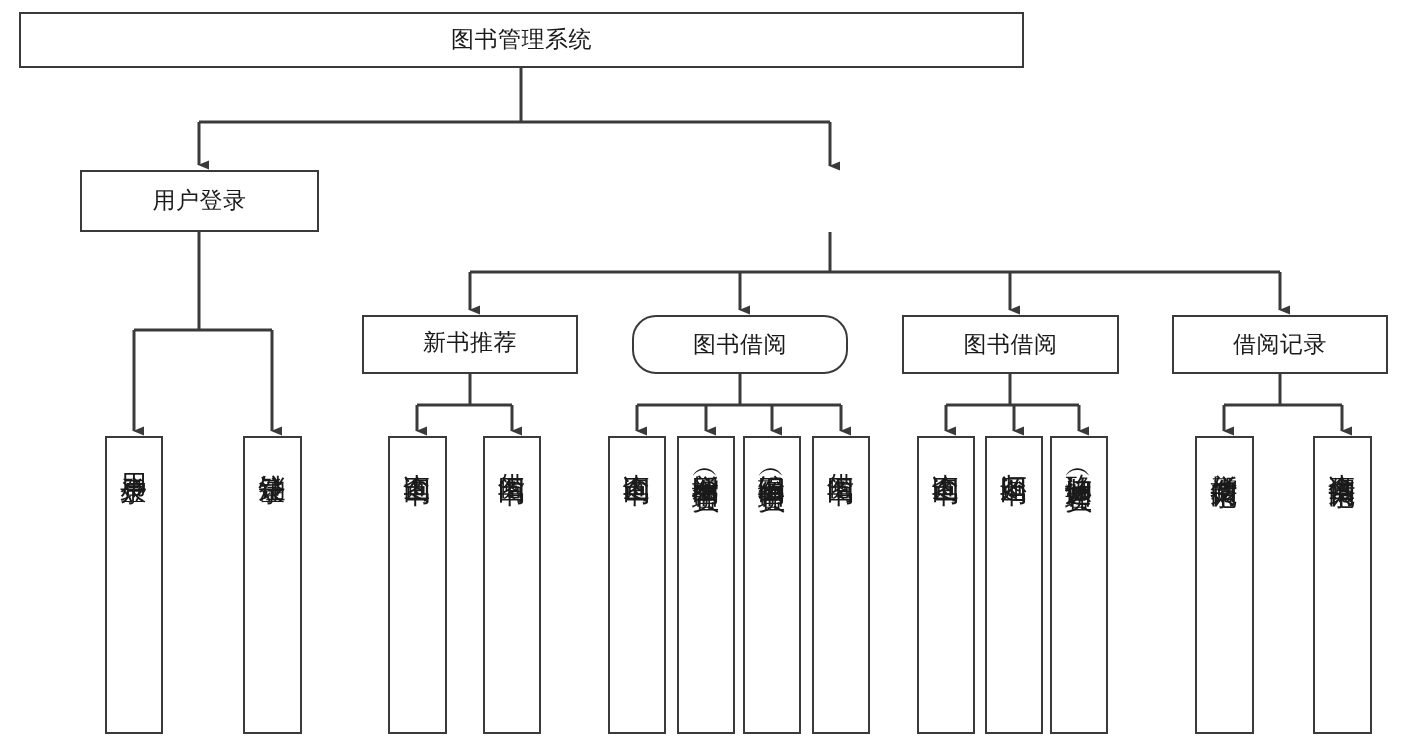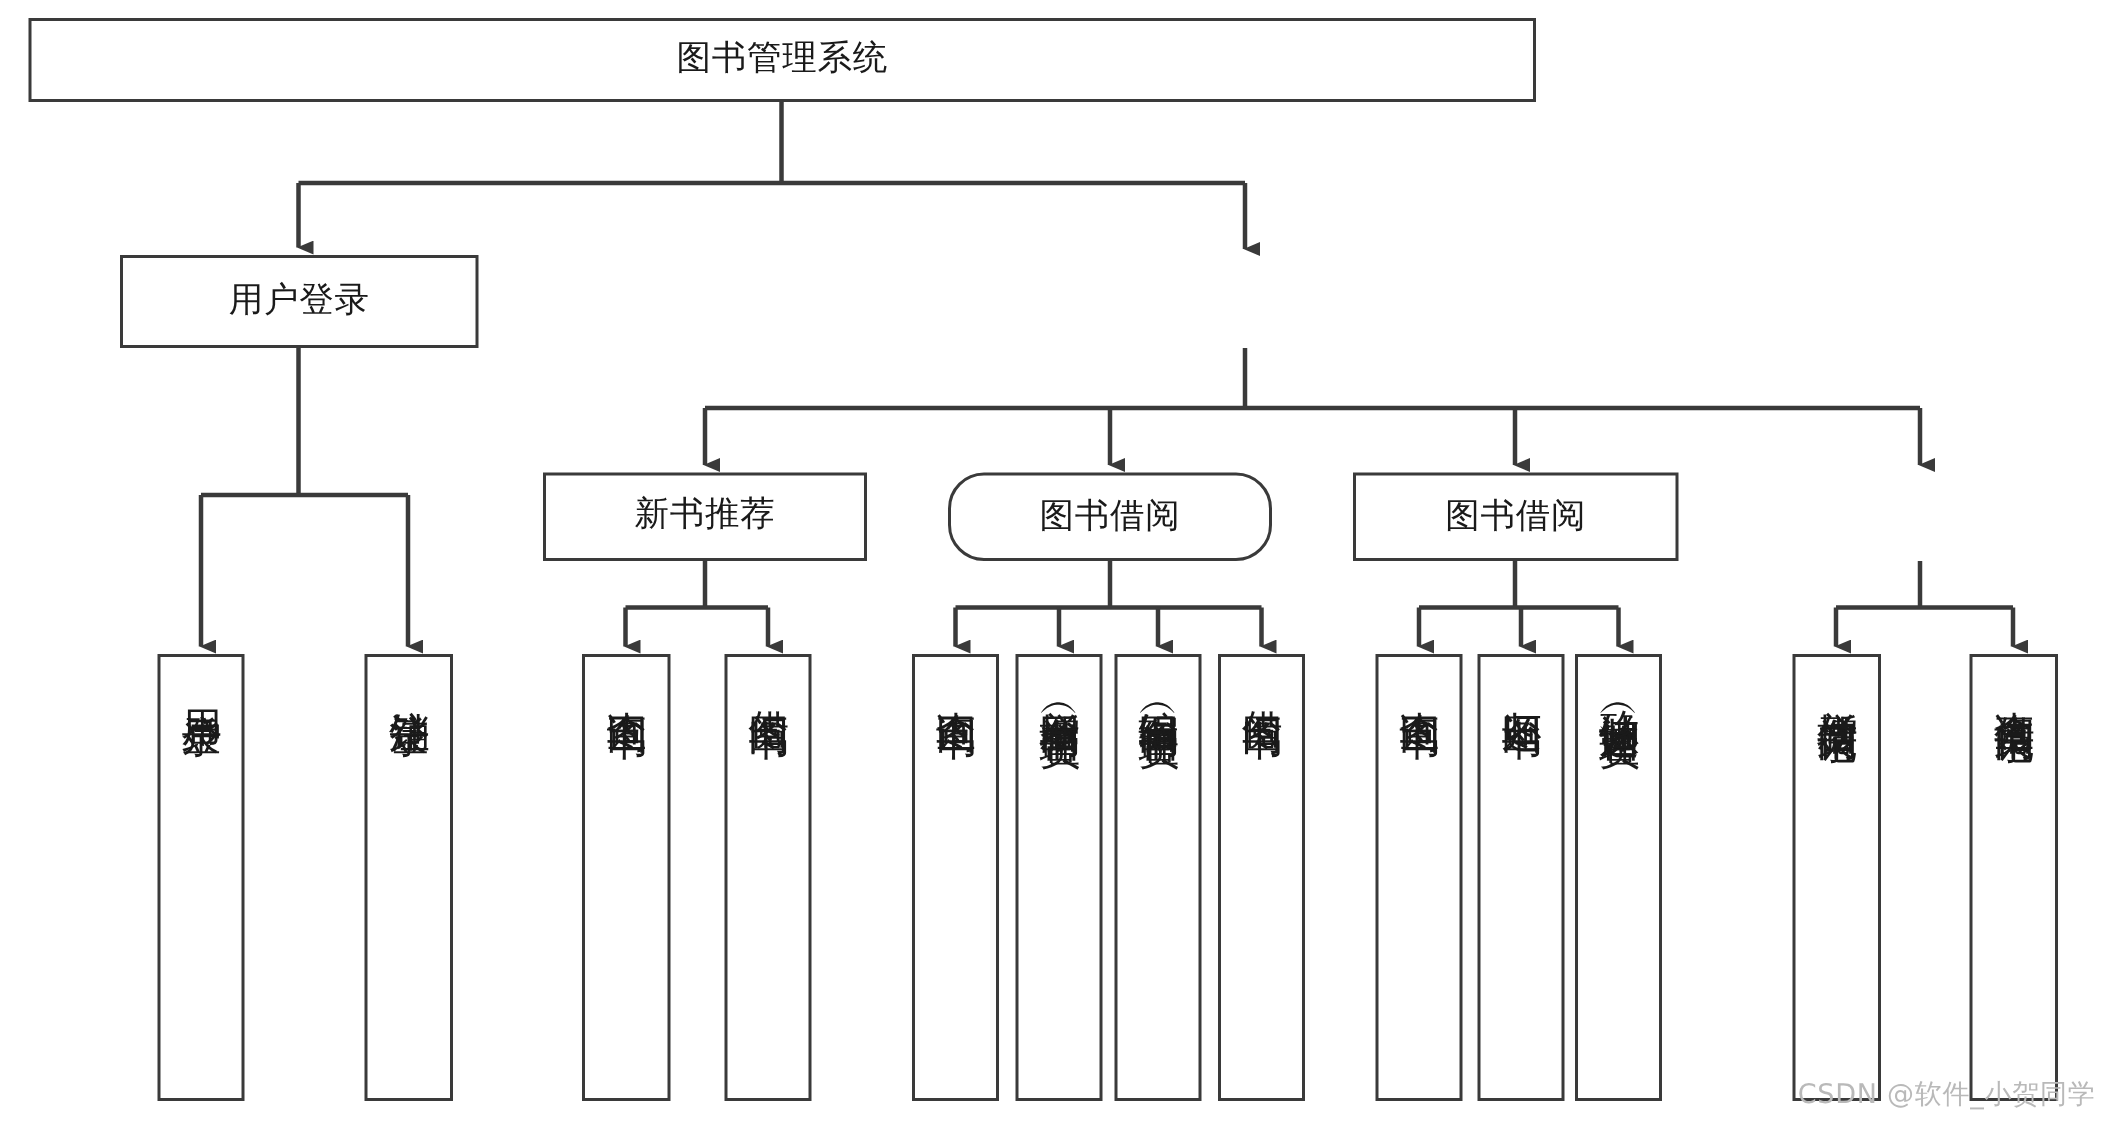--- a/index.html
+++ b/index.html
@@ -147,20 +147,23 @@
 
   <div class="node-box horiz" style="left:362px; top:315px; width:216px; height:59px;font-family:Liberation Mono, monospace;">
     <span class="node-label">新书推荐</span>
   </div>
   <div class="node-box horiz" style="left:632px; top:315px; width:216px; height:59px;border-radius:24px;">
     <span class="node-label">图书借阅</span>
   </div>
   <div class="node-box horiz" style="left:902px; top:315px; width:217px; height:59px;">
     <span class="node-label">图书借阅</span>
   </div>
+  <div class="node-box horiz" style="left:1172px; top:315px; width:216px; height:59px;">
+    <span class="node-label">借阅记录</span>
+  </div>
 
   <div class="node-box vert" style="left:105px; top:436px; width:58px; height:298px;">
     <span class="node-label">用户登录</span>
   </div>
   <div class="node-box vert" style="left:243px; top:436px; width:59px; height:298px;">
     <span class="node-label">注销登录</span>
   </div>
   <div class="node-box vert" style="left:388px; top:436px; width:59px; height:298px;">
     <span class="node-label">查询图书</span>
   </div>
@@ -188,15 +191,14 @@
   <div class="node-box vert" style="left:1050px; top:436px; width:58px; height:298px;">
     <span class="node-label">确认归还（管理员）</span>
   </div>
   <div class="node-box vert" style="left:1195px; top:436px; width:59px; height:298px;">
     <span class="node-label">新增借阅记录</span>
   </div>
   <div class="node-box vert" style="left:1313px; top:436px; width:59px; height:298px;">
     <span class="node-label">查询借阅记录</span>
   </div>
 
-  <div id="watermark">CSDN @软件_小贺同学</div>
 
 </div>
 
 </body></html>

